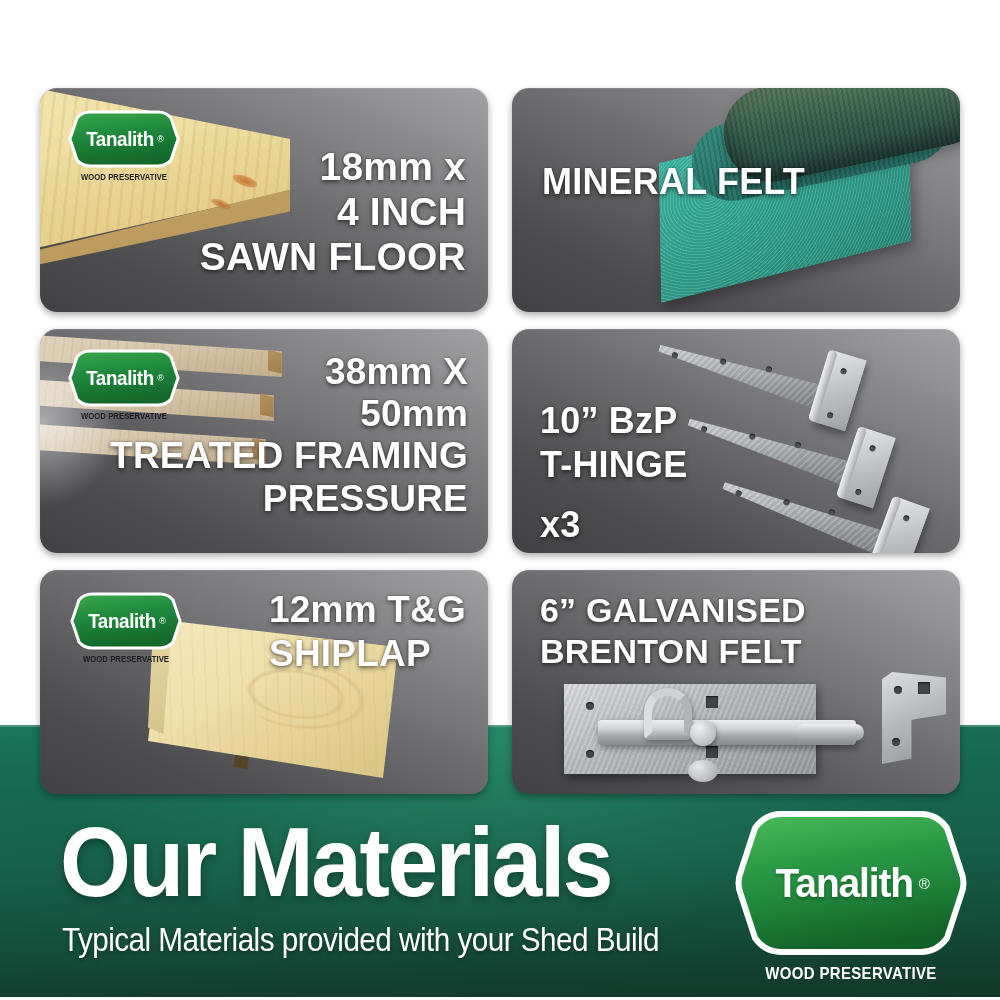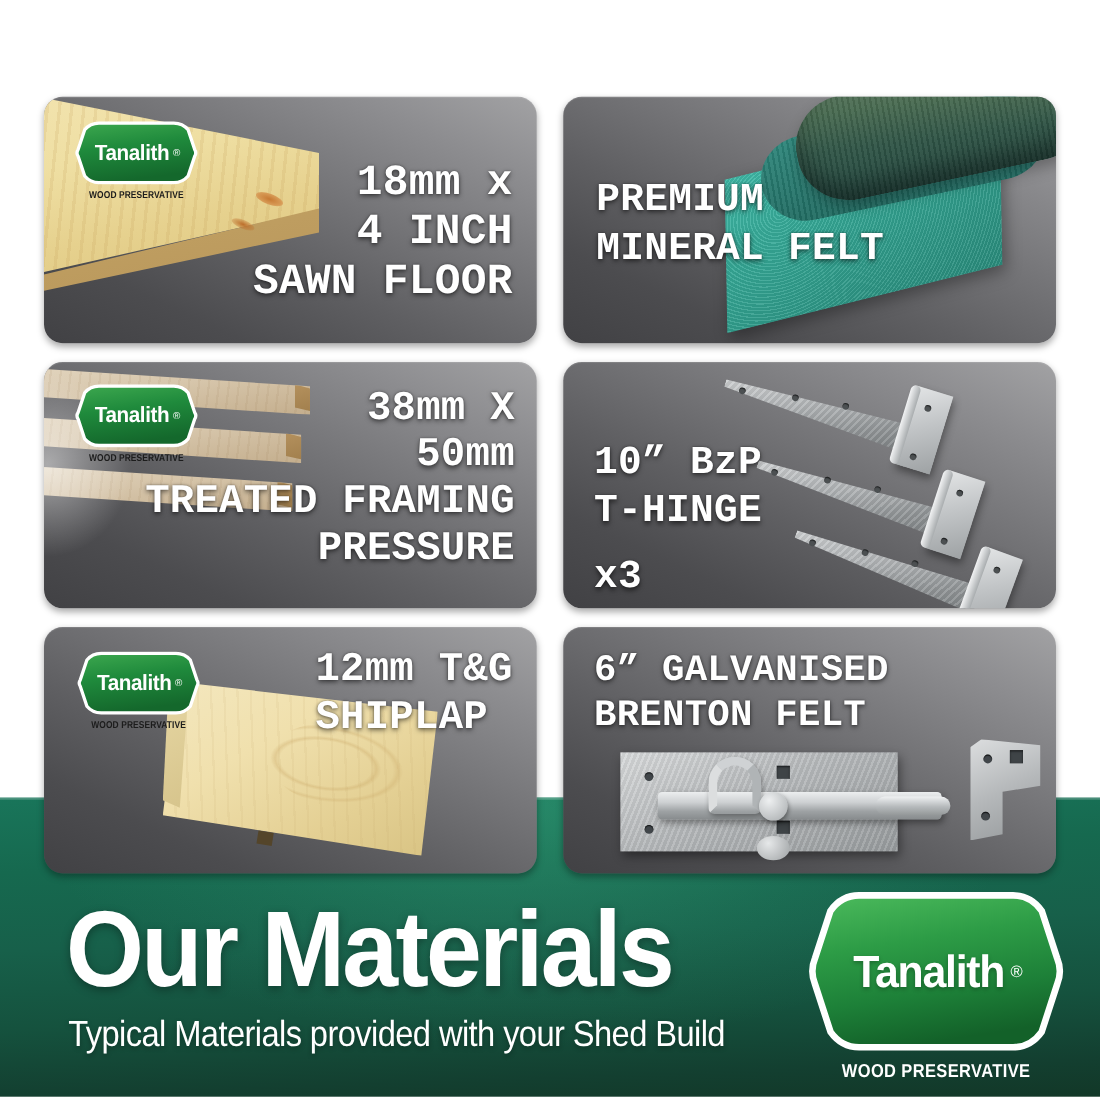--- a/index.html
+++ b/index.html
@@ -60,21 +60,21 @@
   .caption {
     position:absolute;
     z-index:6;
     color:#ffffff;
     font-weight:bold;
     letter-spacing:0.2px;
     line-height:1.06;
     text-shadow:0 2px 5px rgba(0,0,0,0.55), 0 0 2px rgba(0,0,0,0.4);
     white-space:nowrap;
   }
-  .caption .ln { display:block;font-family:Liberation Mono, monospace; }
+  .caption .ln { display:block; }
 
   
   .cap-floor   { right:22px; top:56px;  text-align:right; font-size:39px; line-height:1.16; }
   .cap-felt    { left:30px;  top:72px;  text-align:left;  font-size:36px; line-height:1.22; }
   .cap-framing { right:20px; top:22px;  text-align:right; font-size:37px; line-height:1.14; }
   .cap-hinge   { left:28px;  top:42px;  text-align:left;  font-size:36px; line-height:1.22;margin-top:28px; }
   .cap-hinge .ln.gap { margin-top:16px; }
   .cap-shiplap { right:22px; top:18px;  font-size:37px; line-height:1.18; }
   .cap-bolt    { left:28px;  top:20px;  text-align:left;  font-size:34px; line-height:1.22; }
 
@@ -402,21 +402,20 @@
     </div>
   </div>
 
   <div class="card">
     <div class="art felt-wrap">
       <div class="felt-sheet"></div>
       <div class="felt-roll2"></div>
       <div class="felt-roll"></div>
     </div>
     <div class="caption cap-felt">
-      <span class="ln">PREMIUM</span>
       <span class="ln">MINERAL FELT</span>
     </div>
   </div>
 
   <div class="card">
     <div class="art fram-wrap">
       <div class="stick s3">
           <span class="endcap"></span>
         </div>
       <div class="stick s2">

